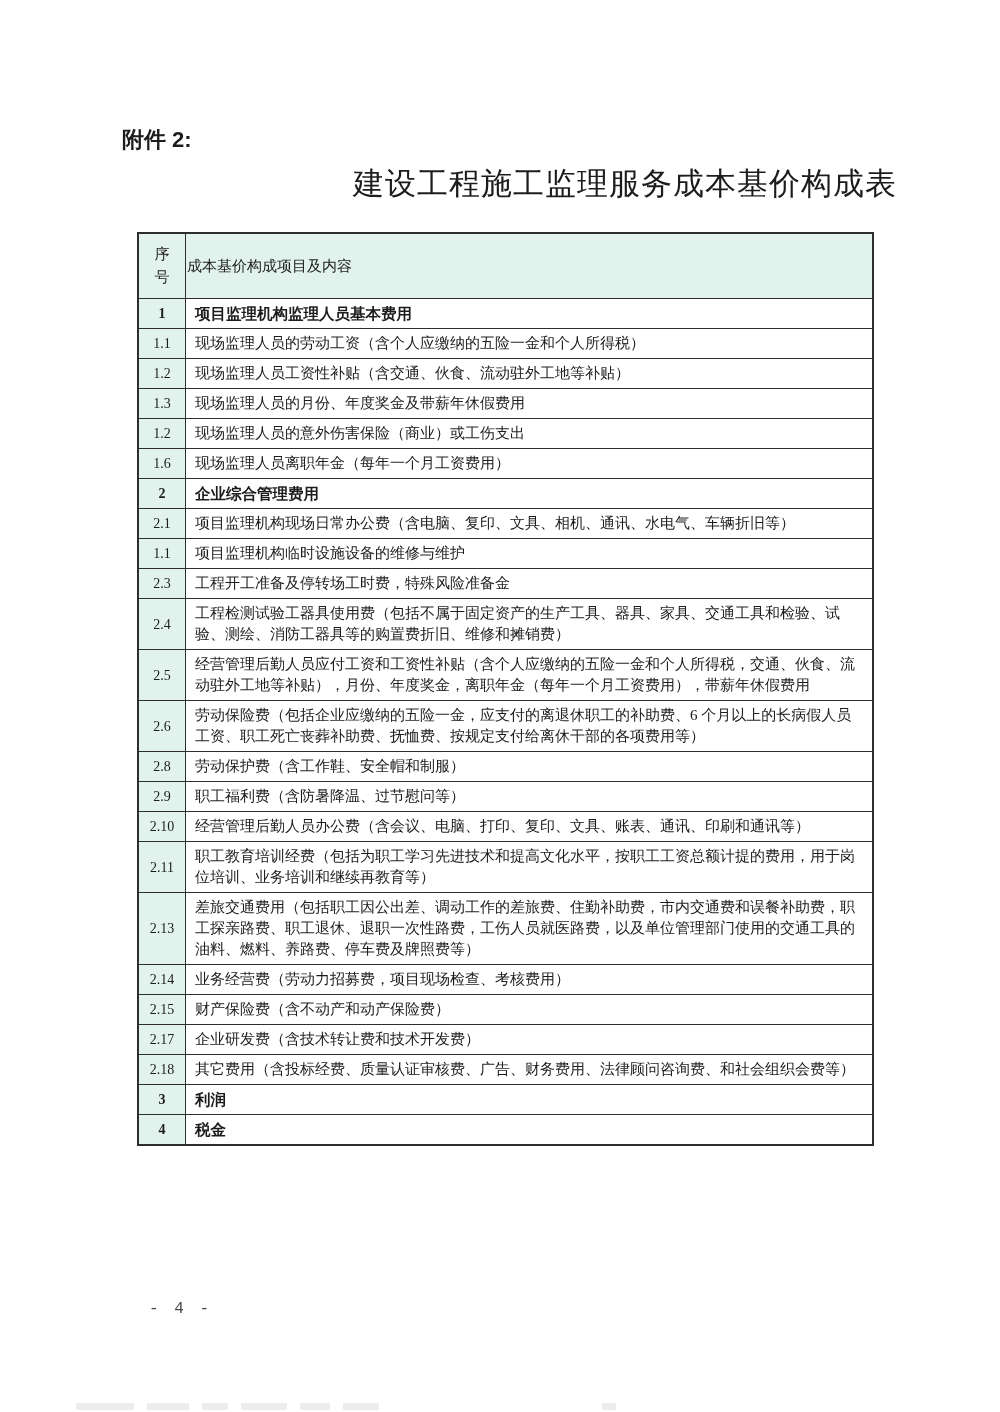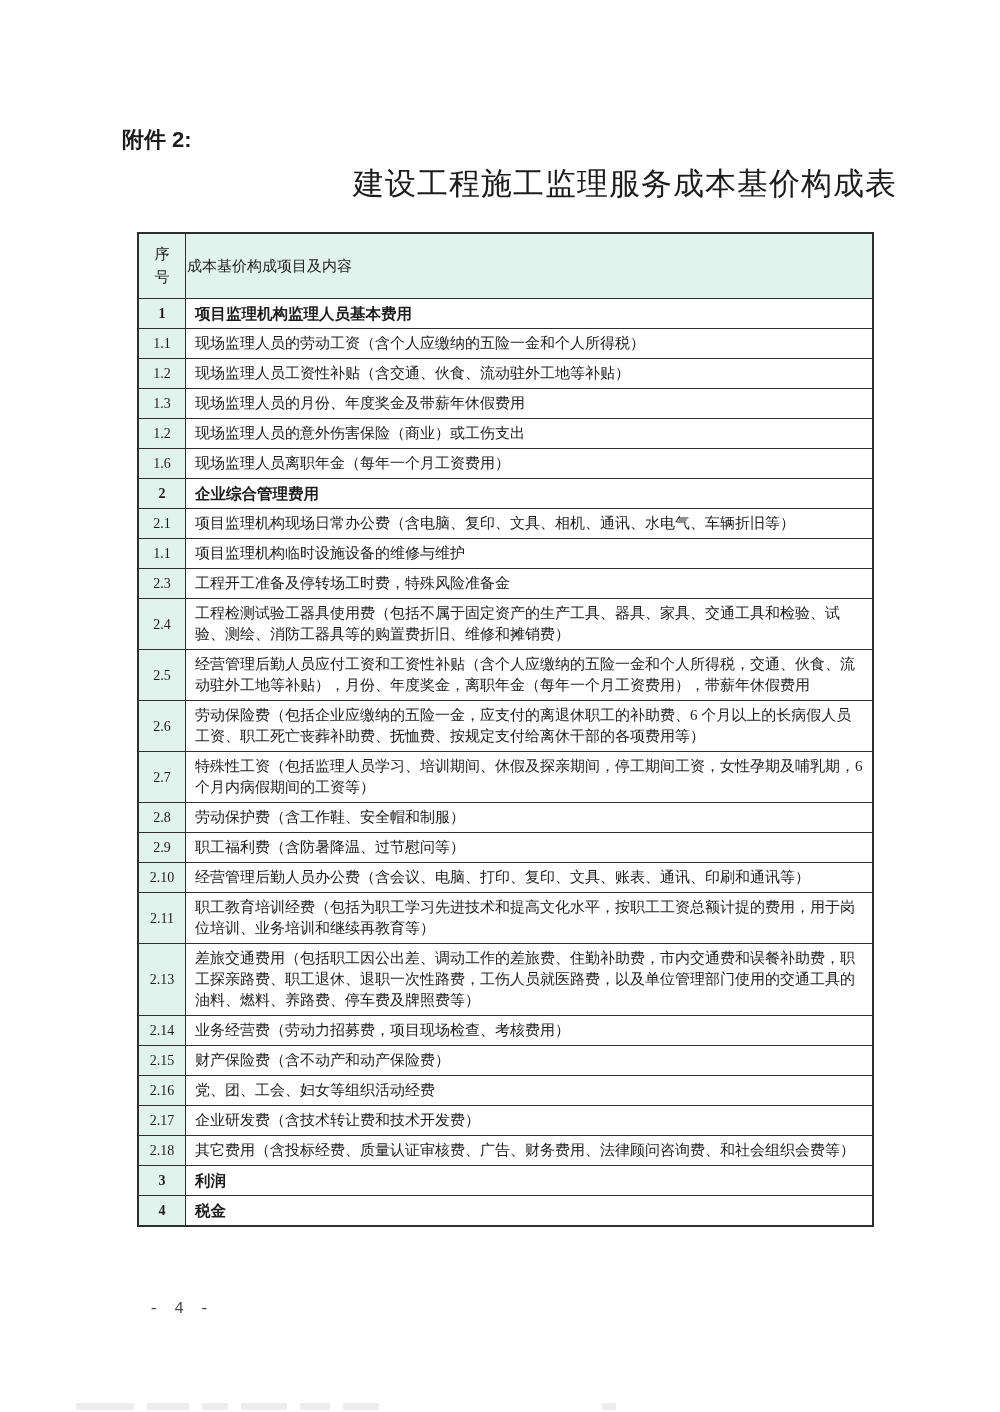--- a/index.html
+++ b/index.html
@@ -190,24 +190,20 @@
     <tr>
       <td class="col-no">2.5</td>
       <td class="col-content">经营管理后勤人员应付工资和工资性补贴（含个人应缴纳的五险一金和个人所得税，交通、伙食、流动驻外工地等补贴），月份、年度奖金，离职年金（每年一个月工资费用），带薪年休假费用</td>
     </tr>
 
     <tr>
       <td class="col-no">2.6</td>
       <td class="col-content">劳动保险费（包括企业应缴纳的五险一金，应支付的离退休职工的补助费、6 个月以上的长病假人员工资、职工死亡丧葬补助费、抚恤费、按规定支付给离休干部的各项费用等）</td>
     </tr>
 
-    <tr>
-      <td class="col-no">2.7</td>
-      <td class="col-content">特殊性工资（包括监理人员学习、培训期间、休假及探亲期间，停工期间工资，女性孕期及哺乳期，6 个月内病假期间的工资等）</td>
-    </tr>
 
     <tr>
       <td class="col-no">2.8</td>
       <td class="col-content">劳动保护费（含工作鞋、安全帽和制服）</td>
     </tr>
 
     <tr>
       <td class="col-no">2.9</td>
       <td class="col-content">职工福利费（含防暑降温、过节慰问等）</td>
     </tr>
@@ -231,24 +227,20 @@
     <tr>
       <td class="col-no">2.14</td>
       <td class="col-content">业务经营费（劳动力招募费，项目现场检查、考核费用）</td>
     </tr>
 
     <tr>
       <td class="col-no">2.15</td>
       <td class="col-content">财产保险费（含不动产和动产保险费）</td>
     </tr>
 
-    <tr>
-      <td class="col-no">2.16</td>
-      <td class="col-content">党、团、工会、妇女等组织活动经费</td>
-    </tr>
 
     <tr>
       <td class="col-no">2.17</td>
       <td class="col-content">企业研发费（含技术转让费和技术开发费）</td>
     </tr>
 
     <tr>
       <td class="col-no">2.18</td>
       <td class="col-content">其它费用（含投标经费、质量认证审核费、广告、财务费用、法律顾问咨询费、和社会组织会费等）</td>
     </tr>

